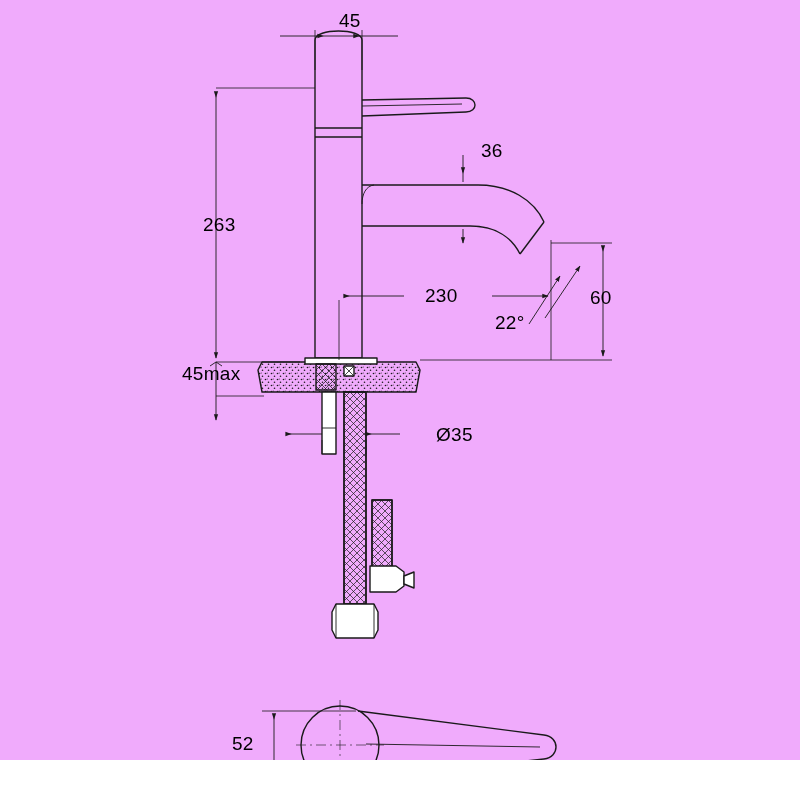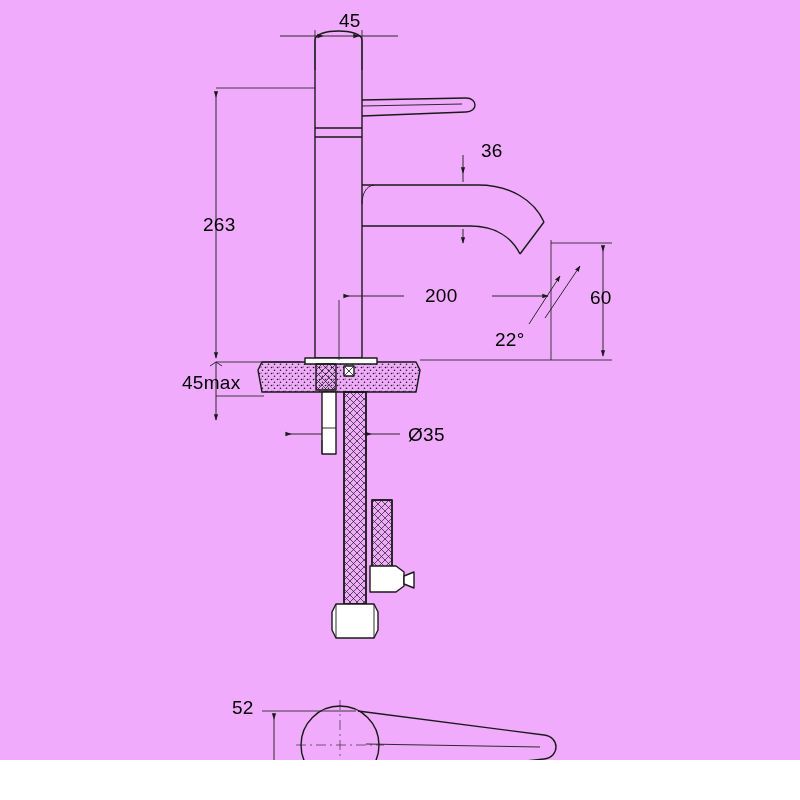--- a/index.html
+++ b/index.html
@@ -146,25 +146,25 @@
       <line x1="274" y1="714" x2="274" y2="776" stroke-width="0.9" marker-start="url(#arrowStart)" marker-end="url(#arrowEnd)"></line>
     </g>
   </svg>
 
   <div class="dim-label" style="left:339px; top:10px;">45</div>
 
   <div class="dim-label" style="left:203px; top:214px;">263</div>
 
   <div class="dim-label" style="left:481px; top:140px;">36</div>
 
-  <div class="dim-label" style="left:425px; top:285px;">200</div>
+  <div class="dim-label" style="left:425px; top:285px;">230</div>
 
   <div class="dim-label" style="left:590px; top:287px;">60</div>
 
-  <div class="dim-label" style="left:495px; top:329px;text-align:center;">22°</div>
+  <div class="dim-label" style="left:495px; top:312px;text-align:center;">22°</div>
 
-  <div class="dim-label" style="left:182px; top:372px;">45max</div>
+  <div class="dim-label" style="left:182px; top:363px;">45max</div>
 
-  <div class="dim-label" style="left:408px; top:424px;">Ø35</div>
+  <div class="dim-label" style="left:436px; top:424px;">Ø35</div>
 
-  <div class="dim-label" style="left:232px; top:697px;">52</div>
+  <div class="dim-label" style="left:232px; top:733px;">52</div>
 
 </div>
 
 </body></html>

